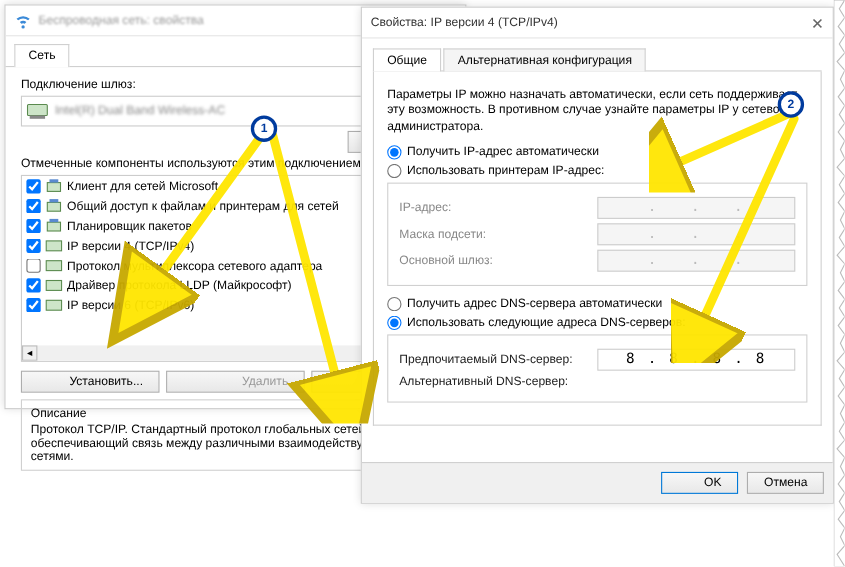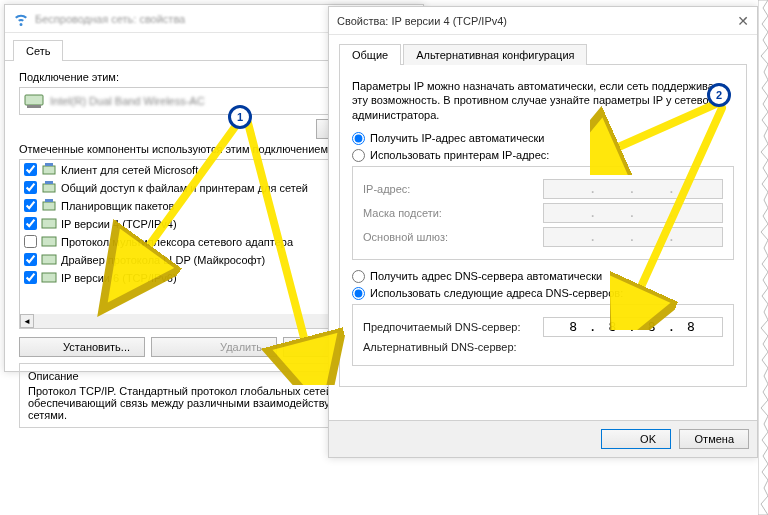--- a/index.html
+++ b/index.html
@@ -57,21 +57,21 @@
   <div class="titlebar">
     <svg class="ico" viewBox="0 0 16 16">
         <path fill="#3b8ad8" d="M8 12a1.5 1.5 0 100 3 1.5 1.5 0 000-3zm-3-3l1.5 1.5a3 3 0 013 0L11 9a5 5 0 00-6 0zm-3-3l1.5 1.5a7 7 0 019 0L14 6a9 9 0 00-12 0z"></path>
       </svg>
     <span class="txt">Беспроводная сеть: свойства</span>
   </div>
   <div class="tabs">
     <div class="tab">Сеть</div>
   </div>
   <div class="body">
-    <div class="lbl">Подключение этим:</div>
+    <div class="lbl">Подключение шлюз:</div>
     <div class="adapter">
       <svg class="ni" viewBox="0 0 20 16">
           <rect x="1" y="2" width="18" height="10" rx="1" fill="#cde5c8" stroke="#5a8a4e"></rect>
           <rect x="3" y="12" width="14" height="3" fill="#888"></rect>
         </svg>
       <span class="blur">Intel(R) Dual Band Wireless-AC</span>
     </div>
     <div class="btnrow">
         <div class="btn">Настроить...</div>
       </div>

